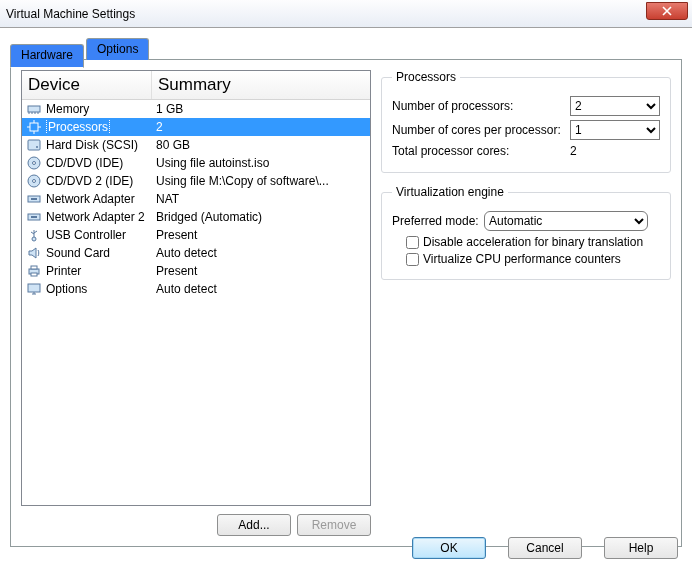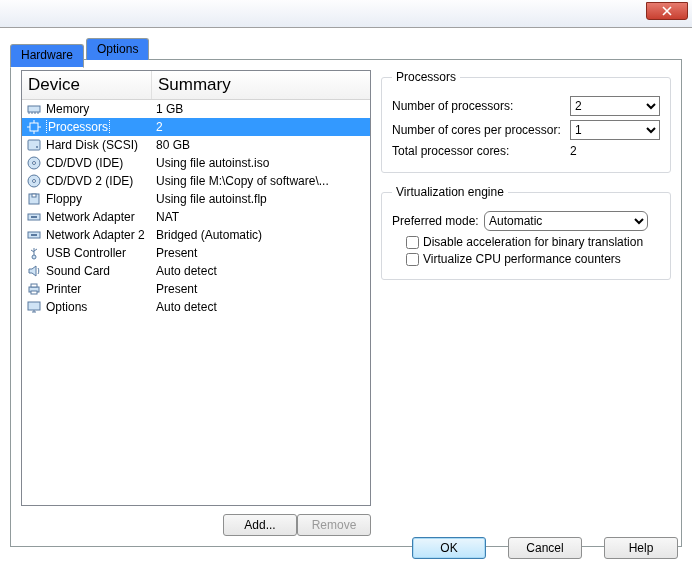--- a/index.html
+++ b/index.html
@@ -26,21 +26,21 @@
 .dh-device { width:130px; border-right:1px solid #e0e0e0;}
 .dh-summary { flex:1; }
 .devlist { flex:1; overflow:auto; }
 .row { display:flex; align-items:center; height:18px; padding:0 4px; }
 .row .ic { width:16px; height:16px; margin-right:4px; display:flex; align-items:center; justify-content:center; }
 .row .dname { width:110px; white-space:nowrap; overflow:hidden; }
 .row .dsum { flex:1; white-space:nowrap; overflow:hidden; text-overflow: clip; }
 .row.selected { background:#3399ff; color:#fff; }
 .row.selected .dname span { border:1px dotted #fff; padding:0 1px; }
 
-.btnrow { display:flex; justify-content:flex-end; margin-top:8px; }
+.btnrow { display:flex; justify-content:flex-end; gap:6px; margin-top:8px; }
 .btn { min-width:74px; height:22px; border:1px solid #8e8f8f; background:linear-gradient(#f7f7f7,#e6e6e6); border-radius:3px; font-size:12px; padding:0 10px; cursor:default; }
 .btn:disabled { color:#9a9a9a; }
 
 .rightcol { flex:1; display:flex; flex-direction:column; gap:12px; }
 fieldset { border:1px solid #d6d9de; border-radius:3px; padding:8px 10px 10px 10px; }
 legend { padding:0 4px; font-size:12px; }
 .frow { display:flex; align-items:center; margin:4px 0; }
 .flabel { flex:1; }
 .fval { width:90px; }
 select.combo { width:90px; height:20px; border:1px solid #7a7a7a; background:#fff; font-size:12px; }
@@ -52,20 +52,21 @@
 .footer { height:36px; display:flex; align-items:center; justify-content:flex-end; gap:22px; padding:0 14px; border-top: 0; }
 .btn.primary { border:1px solid #3c7fb1; background:linear-gradient(#eaf6fd,#bee6fd); box-shadow: inset 0 0 0 1px #a7d9f5; }
 
 
 .ic svg { width:16px; height:16px; }
 </style>
 </head>
 <body>
 
 <div class="titlebar">
+  <span class="title">Virtual Machine Settings</span>
   <div class="close">
     <svg viewBox="0 0 10 10">
         <path d="M1 1 L9 9 M9 1 L1 9" stroke="#fff" stroke-width="1.6"></path>
       </svg>
   </div>
 </div>
 
 <div class="content">
   <div class="tabs">
     <div class="tab active">Hardware</div>
@@ -122,30 +123,20 @@
             </div>
             <div class="row">
               <div class="ic">
                 <svg viewBox="0 0 16 16">
                   <circle cx="8" cy="8" r="6" fill="#cfe3f5" stroke="#5a7aa0"></circle>
                   <circle cx="8" cy="8" r="1.5" fill="#fff" stroke="#5a7aa0"></circle>
                 </svg>
               </div>
               <div class="dname"><span>CD/DVD 2 (IDE)</span></div>
               <div class="dsum">Using file M:\Copy of software\...</div>
-            </div>
-            <div class="row">
-              <div class="ic">
-                <svg viewBox="0 0 16 16">
-                  <rect x="3" y="3" width="10" height="10" fill="#cfe3f5" stroke="#5a7aa0"></rect>
-                  <rect x="6" y="3" width="4" height="3" fill="#fff" stroke="#5a7aa0"></rect>
-                </svg>
-              </div>
-              <div class="dname"><span>Floppy</span></div>
-              <div class="dsum">Using file autoinst.flp</div>
             </div>
             <div class="row">
               <div class="ic">
                 <svg viewBox="0 0 16 16">
                   <rect x="2" y="5" width="12" height="6" fill="#cfe3f5" stroke="#5a7aa0"></rect>
                   <rect x="5" y="7" width="6" height="2" fill="#5a7aa0"></rect>
                 </svg>
               </div>
               <div class="dname"><span>Network Adapter</span></div>
               <div class="dsum">NAT</div>

